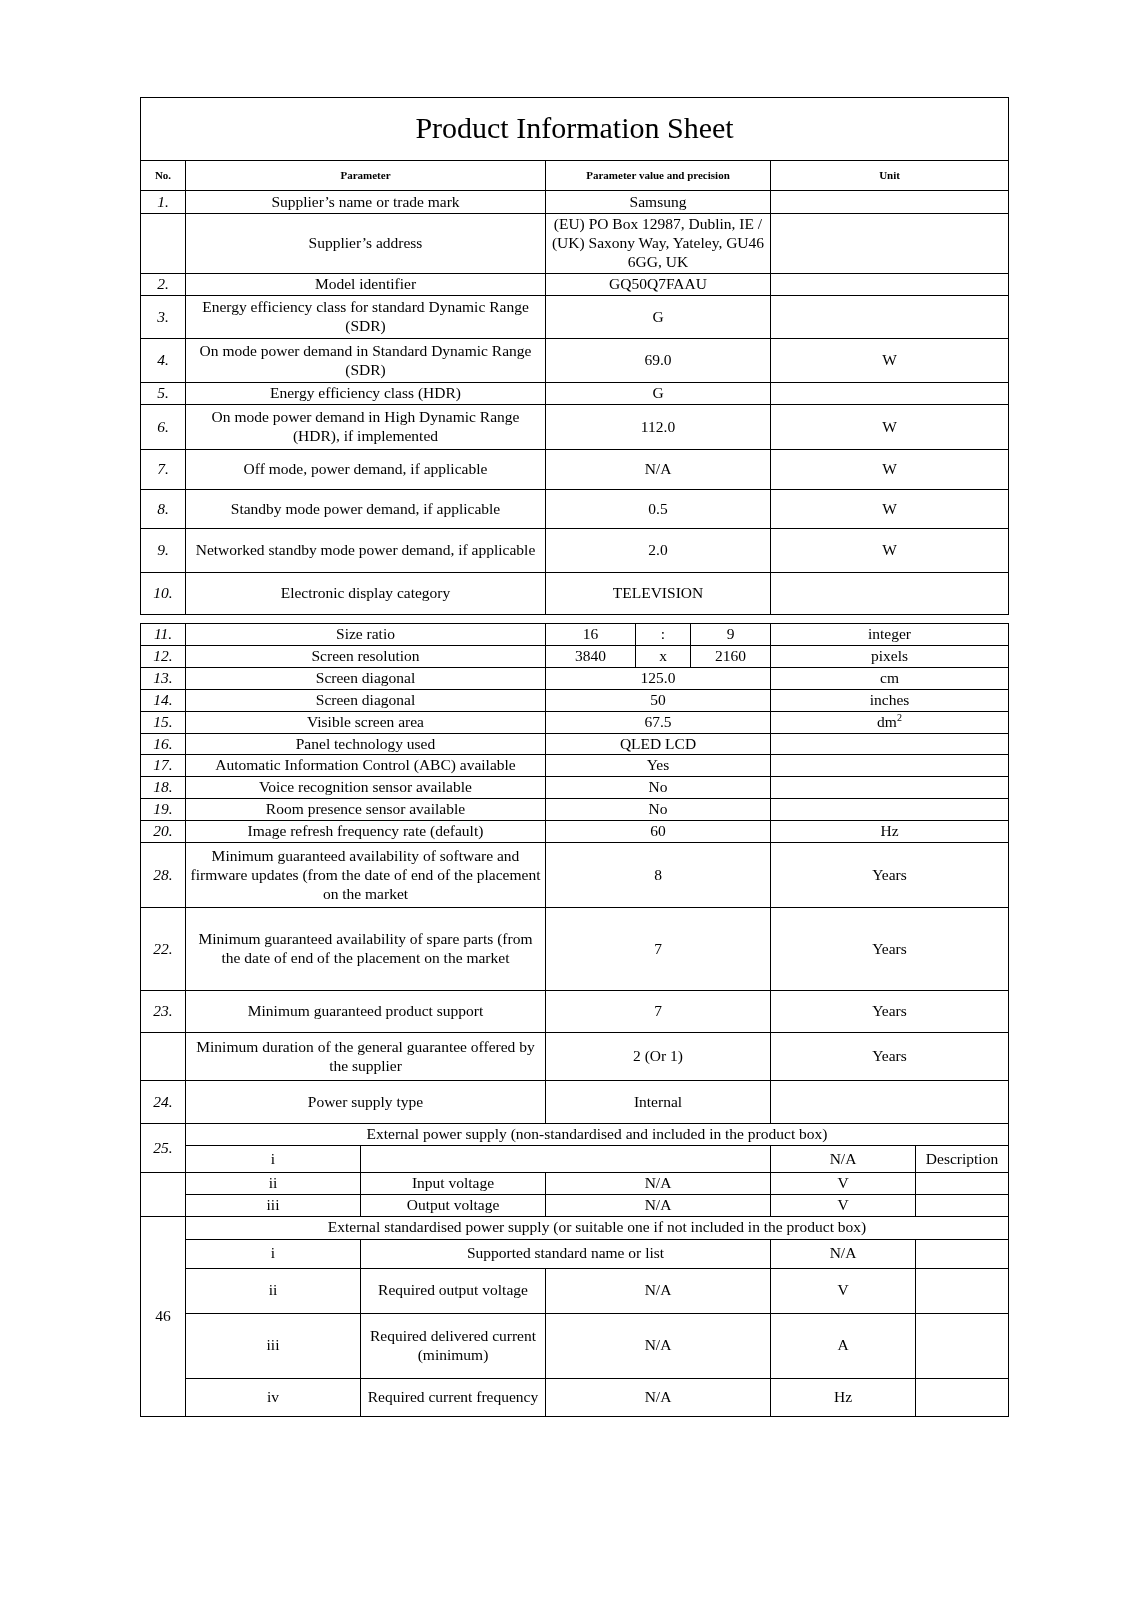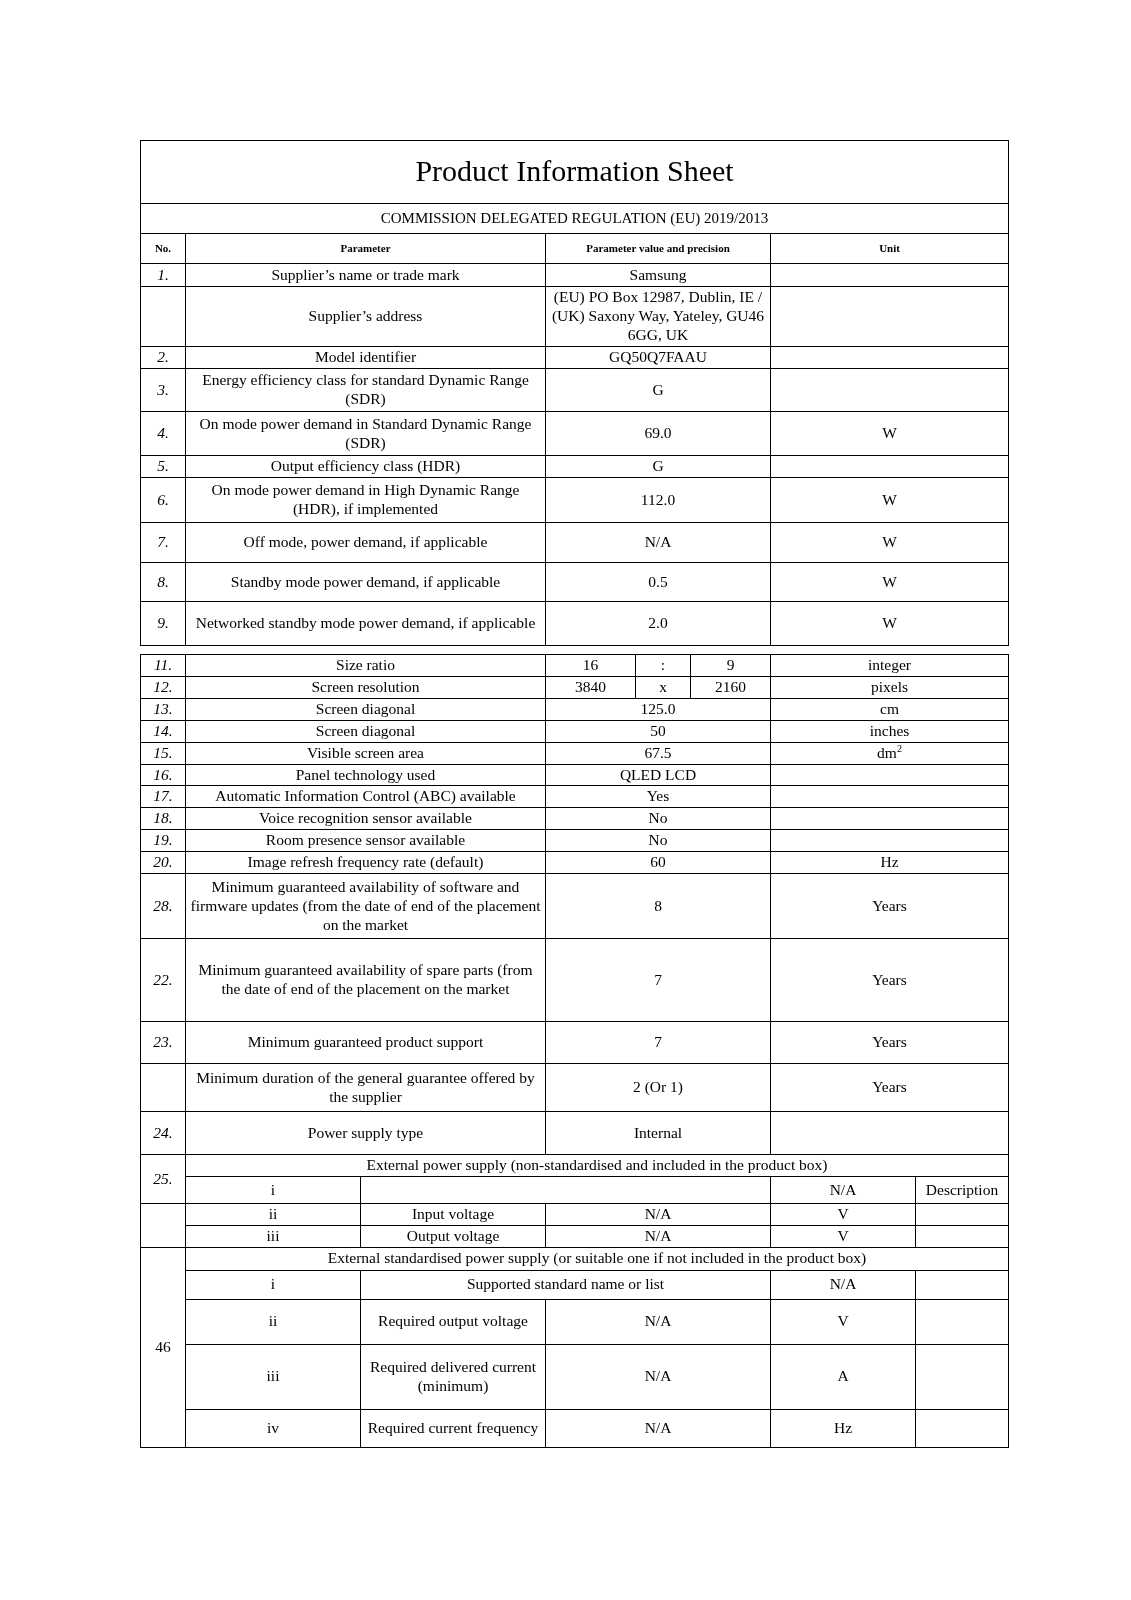--- a/index.html
+++ b/index.html
@@ -9,21 +9,20 @@
     width: 1131px;
     height: 1600px;
     font-family: "Liberation Serif", serif;
     color: #000;
   }
   .sheet {
     position: absolute;
     left: 140px;
     top: 97px;
     width: 868px;
-    margin-top: 43px;
   }
   table {
     border-collapse: collapse;
     table-layout: fixed;
     width: 868px;
   }
   td {
     border: 1.5px solid #000;
     text-align: center;
     vertical-align: middle;
@@ -72,23 +71,20 @@
         <col style="width:55px">
         <col style="width:80px">
       <col style="width:145px">
         <col style="width:93px">
     </colgroup>
     <tbody>
         <tr style="height:63px">
       <td colspan="8" class="title-cell">Product Information Sheet</td>
     </tr>
     <tr style="height:30px">
-      <td colspan="8" class="subtitle-cell">COMMISSION DELEGATED REGULATION (EU) 2019/2013</td>
-    </tr>
-    <tr style="height:30px">
       <td class="colhead">No.</td>
       <td colspan="2" class="colhead">Parameter</td>
       <td colspan="3" class="colhead">Parameter value and precision</td>
       <td colspan="2" class="colhead">Unit</td>
     </tr>
     <tr style="height:23px">
       <td class="no">1.</td>
       <td colspan="2">Supplier’s name or trade mark</td>
       <td colspan="3">Samsung</td>
       <td colspan="2"></td>
@@ -112,21 +108,21 @@
       <td colspan="2"></td>
     </tr>
     <tr style="height:44px">
       <td class="no">4.</td>
       <td colspan="2">On mode power demand in Standard Dynamic Range (SDR)</td>
       <td colspan="3">69.0</td>
       <td colspan="2">W</td>
     </tr>
     <tr style="height:22px">
       <td class="no">5.</td>
-      <td colspan="2">Output efficiency class (HDR)</td>
+      <td colspan="2">Energy efficiency class (HDR)</td>
       <td colspan="3">G</td>
       <td colspan="2"></td>
     </tr>
     <tr style="height:45px">
       <td class="no">6.</td>
       <td colspan="2">On mode power demand in High Dynamic Range (HDR), if implemented</td>
       <td colspan="3">112.0</td>
       <td colspan="2">W</td>
     </tr>
     <tr style="height:40px">
@@ -139,20 +135,26 @@
       <td class="no">8.</td>
       <td colspan="2">Standby mode power demand, if applicable</td>
       <td colspan="3">0.5</td>
       <td colspan="2">W</td>
     </tr>
     <tr style="height:44px">
       <td class="no">9.</td>
       <td colspan="2">Networked standby mode power demand, if applicable</td>
       <td colspan="3">2.0</td>
       <td colspan="2">W</td>
+    </tr>
+    <tr style="height:42px">
+      <td class="no">10.</td>
+      <td colspan="2">Electronic display category</td>
+      <td colspan="3">TELEVISION</td>
+      <td colspan="2"></td>
     </tr>
   </tbody>
     </table>
 
   <div class="gap"></div>
 
   <table>
     <colgroup>
       <col style="width:45px">
         <col style="width:175px">

